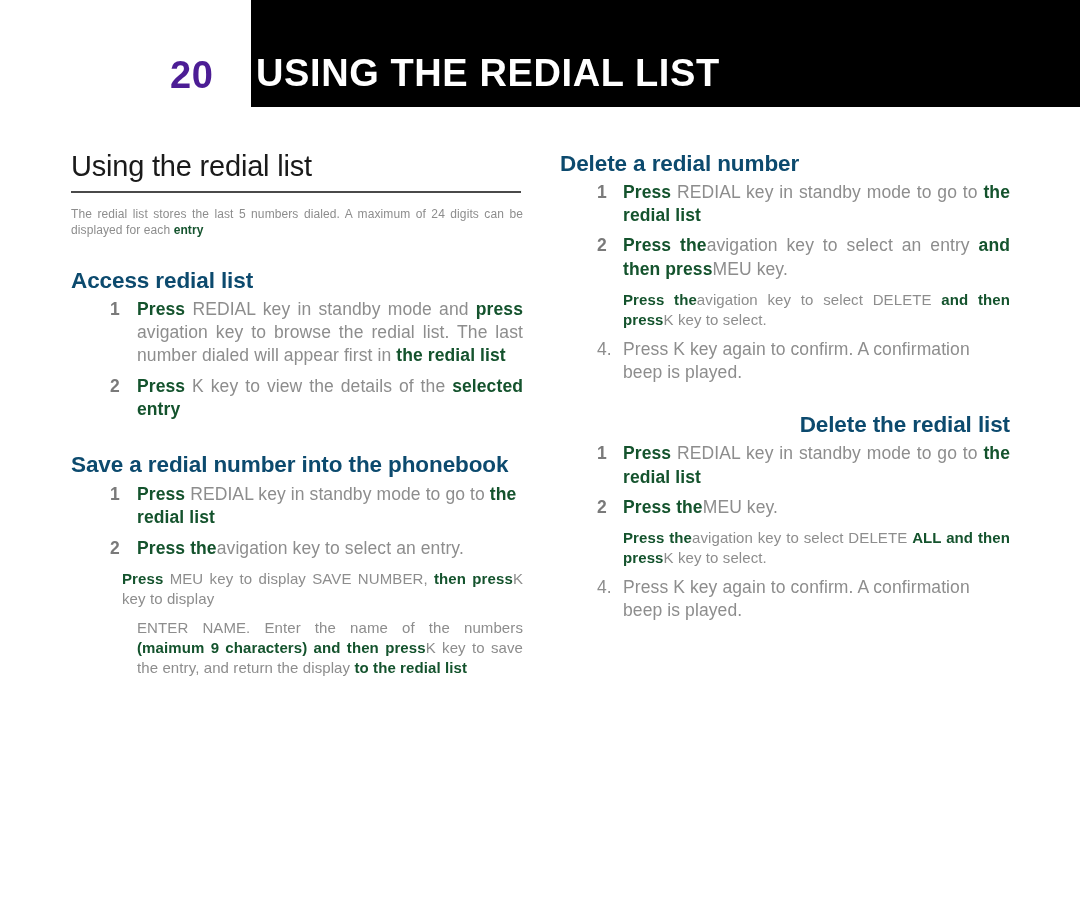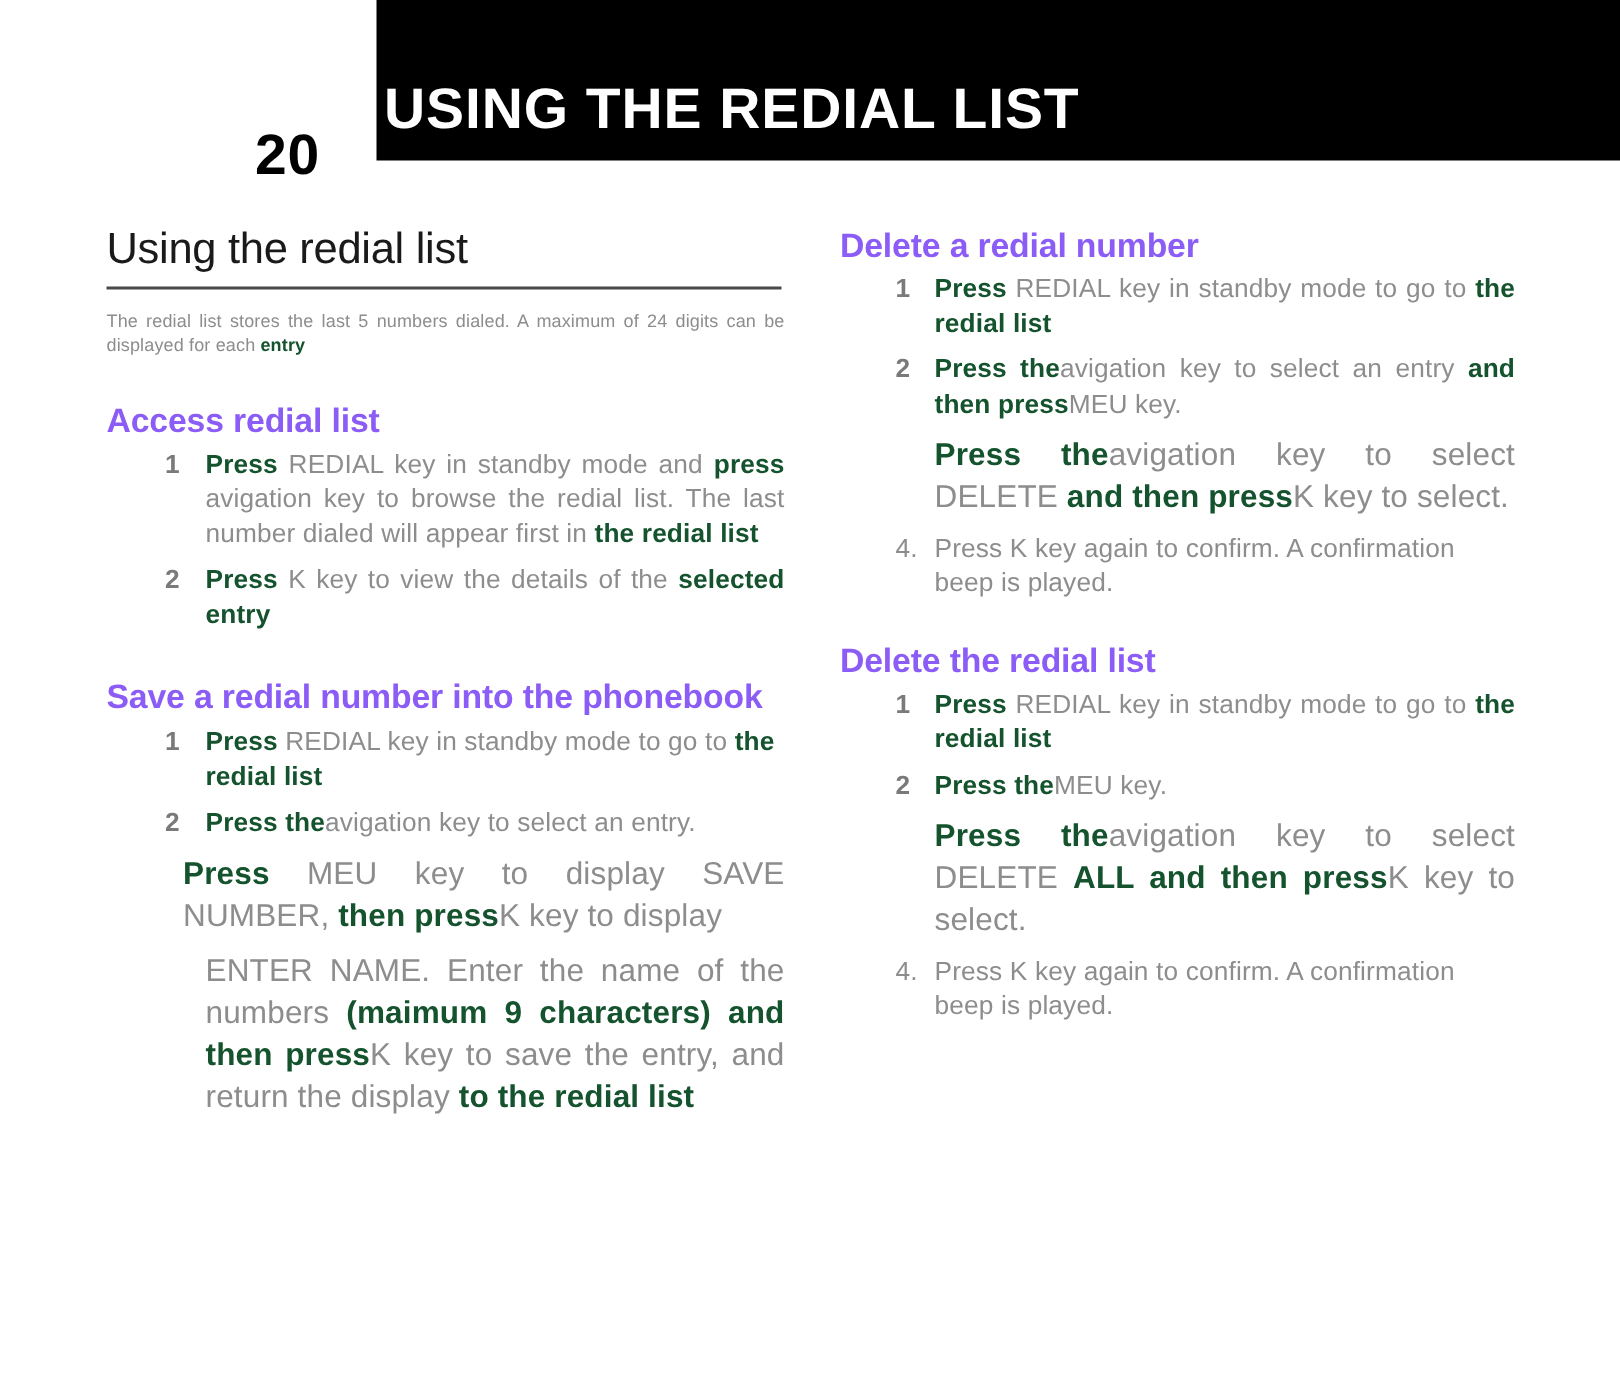--- a/index.html
+++ b/index.html
@@ -30,24 +30,23 @@
     width: 829px;
     height: 107px;
     background: #000000;
   }
   .chapter-number {
     position: absolute;
     left: 170px;
     top: 56px;
     font-size: 38px;
     font-weight: bold;
-    color: #000000;
+    color: #4c1d95;
     letter-spacing: 0.5px;
     line-height: 1;
-    margin-top: 29px;
   }
   .chapter-title {
     position: absolute;
     left: 256px;
     top: 54px;
     font-size: 38px;
     font-weight: bold;
     color: #ffffff;
     letter-spacing: 0.6px;
     line-height: 1;
@@ -74,30 +73,30 @@
   }
   .title-rule {
     height: 2px;
     background: #4a4a4a;
     width: 450px;
     margin: 0 0 14px 0;
   }
   .section-heading {
     font-size: 22.5px;
     font-weight: bold;
-    color: #8b5cf6;
+    color: #0c4a6e;
     margin: 0;
     padding: 0;
     line-height: 1.24;
     letter-spacing: -0.1px;
   }
   .sh-access     { margin-top: 28px; margin-bottom: 3px; }
   .sh-save       { margin-top: 30px; margin-bottom: 4px; }
   .sh-delnum     { margin-top: 0;    margin-bottom: 3px; }
-  .sh-dellist    { margin-top: 27px; margin-bottom: 3px; }
+  .sh-dellist    { margin-top: 27px; margin-bottom: 3px; text-align: right; }
 
   
   .intro {
     font-size: 12px;
     color: #8d8d8d;
     line-height: 1.32;
     margin: 0;
     text-align: justify;
     letter-spacing: 0.1px;
   }
@@ -130,21 +129,21 @@
   .col-left .step-marker { left: 39px; }
   .col-left .step.justify .step-body { text-align: justify; }
 
   
   .col-right .step { padding-left: 63px; }
   .col-right .step-marker { left: 37px; }
   .col-right .step.justify .step-body { text-align: justify; }
 
   
   .substep {
-    font-size: 21px;
+    font-size: 15px;
     color: #8d8d8d;
     line-height: 1.33;
     letter-spacing: 0.1px;
     margin: 9px 0 0 0;
   }
   .col-left  .substep { padding-left: 66px; }
   .col-right .substep { padding-left: 63px; }
   .substep.outdent-left { padding-left: 51px; text-indent: 0; }
   .substep.just { text-align: justify; }
 

